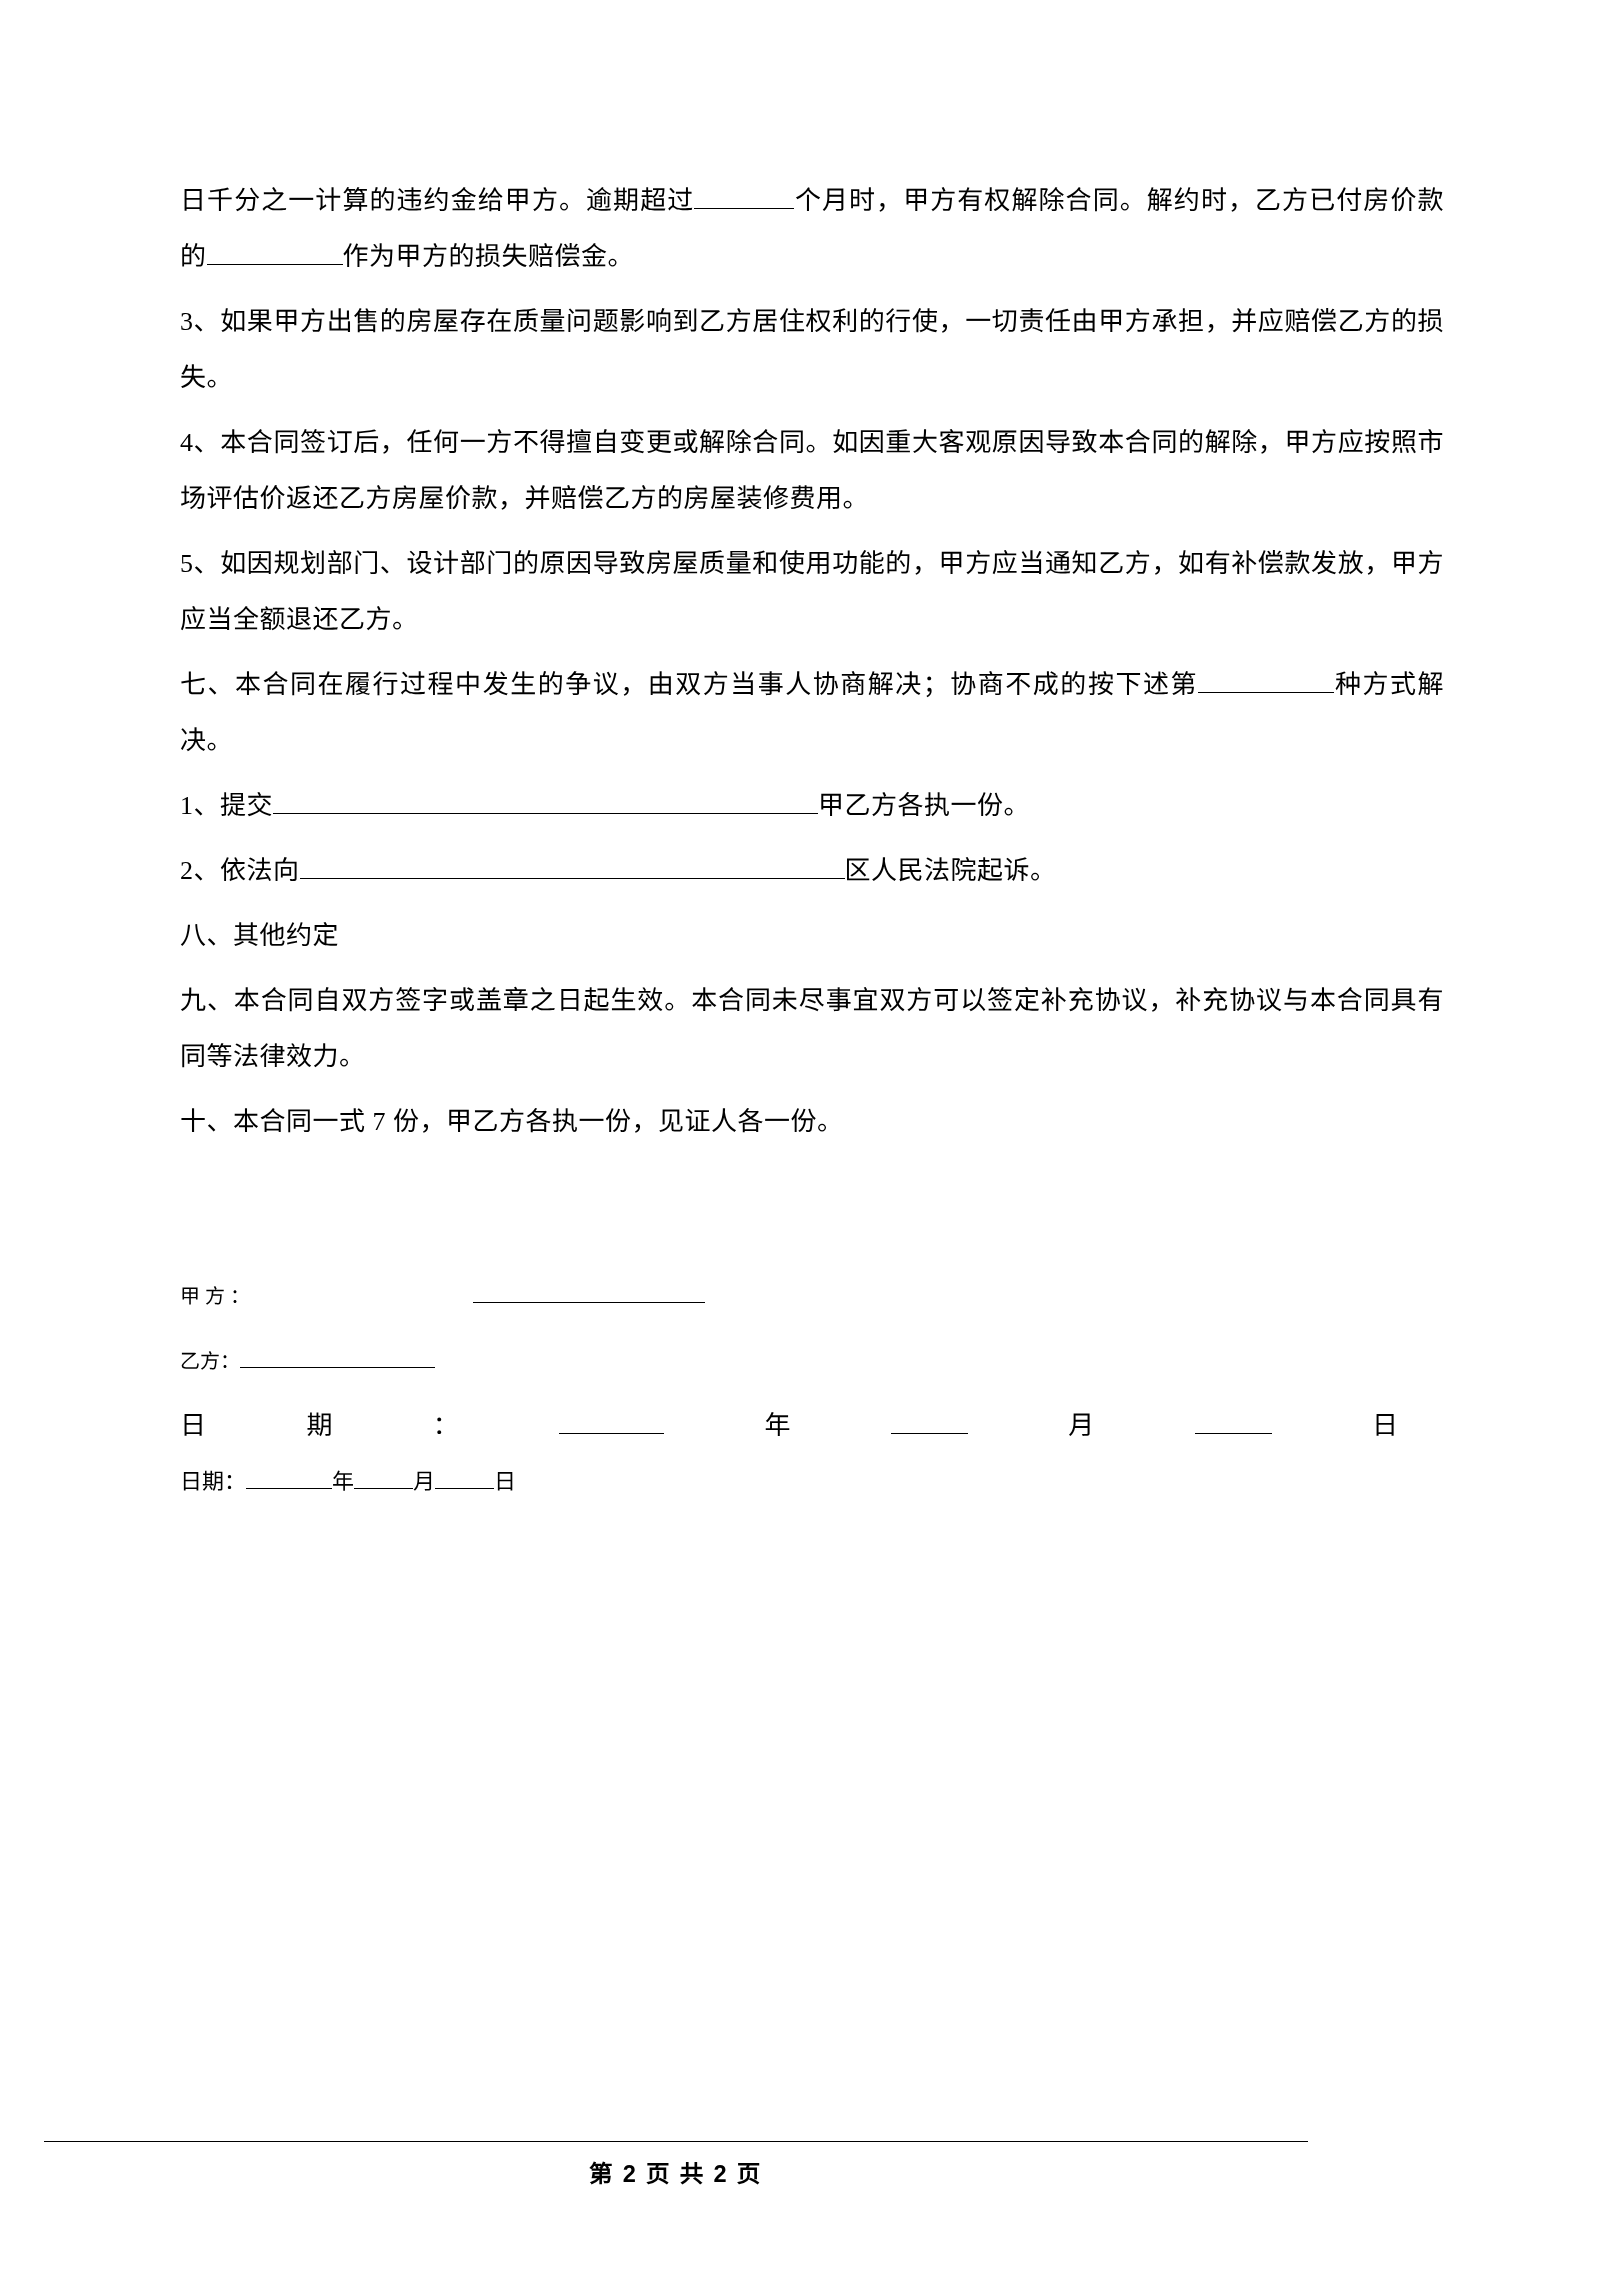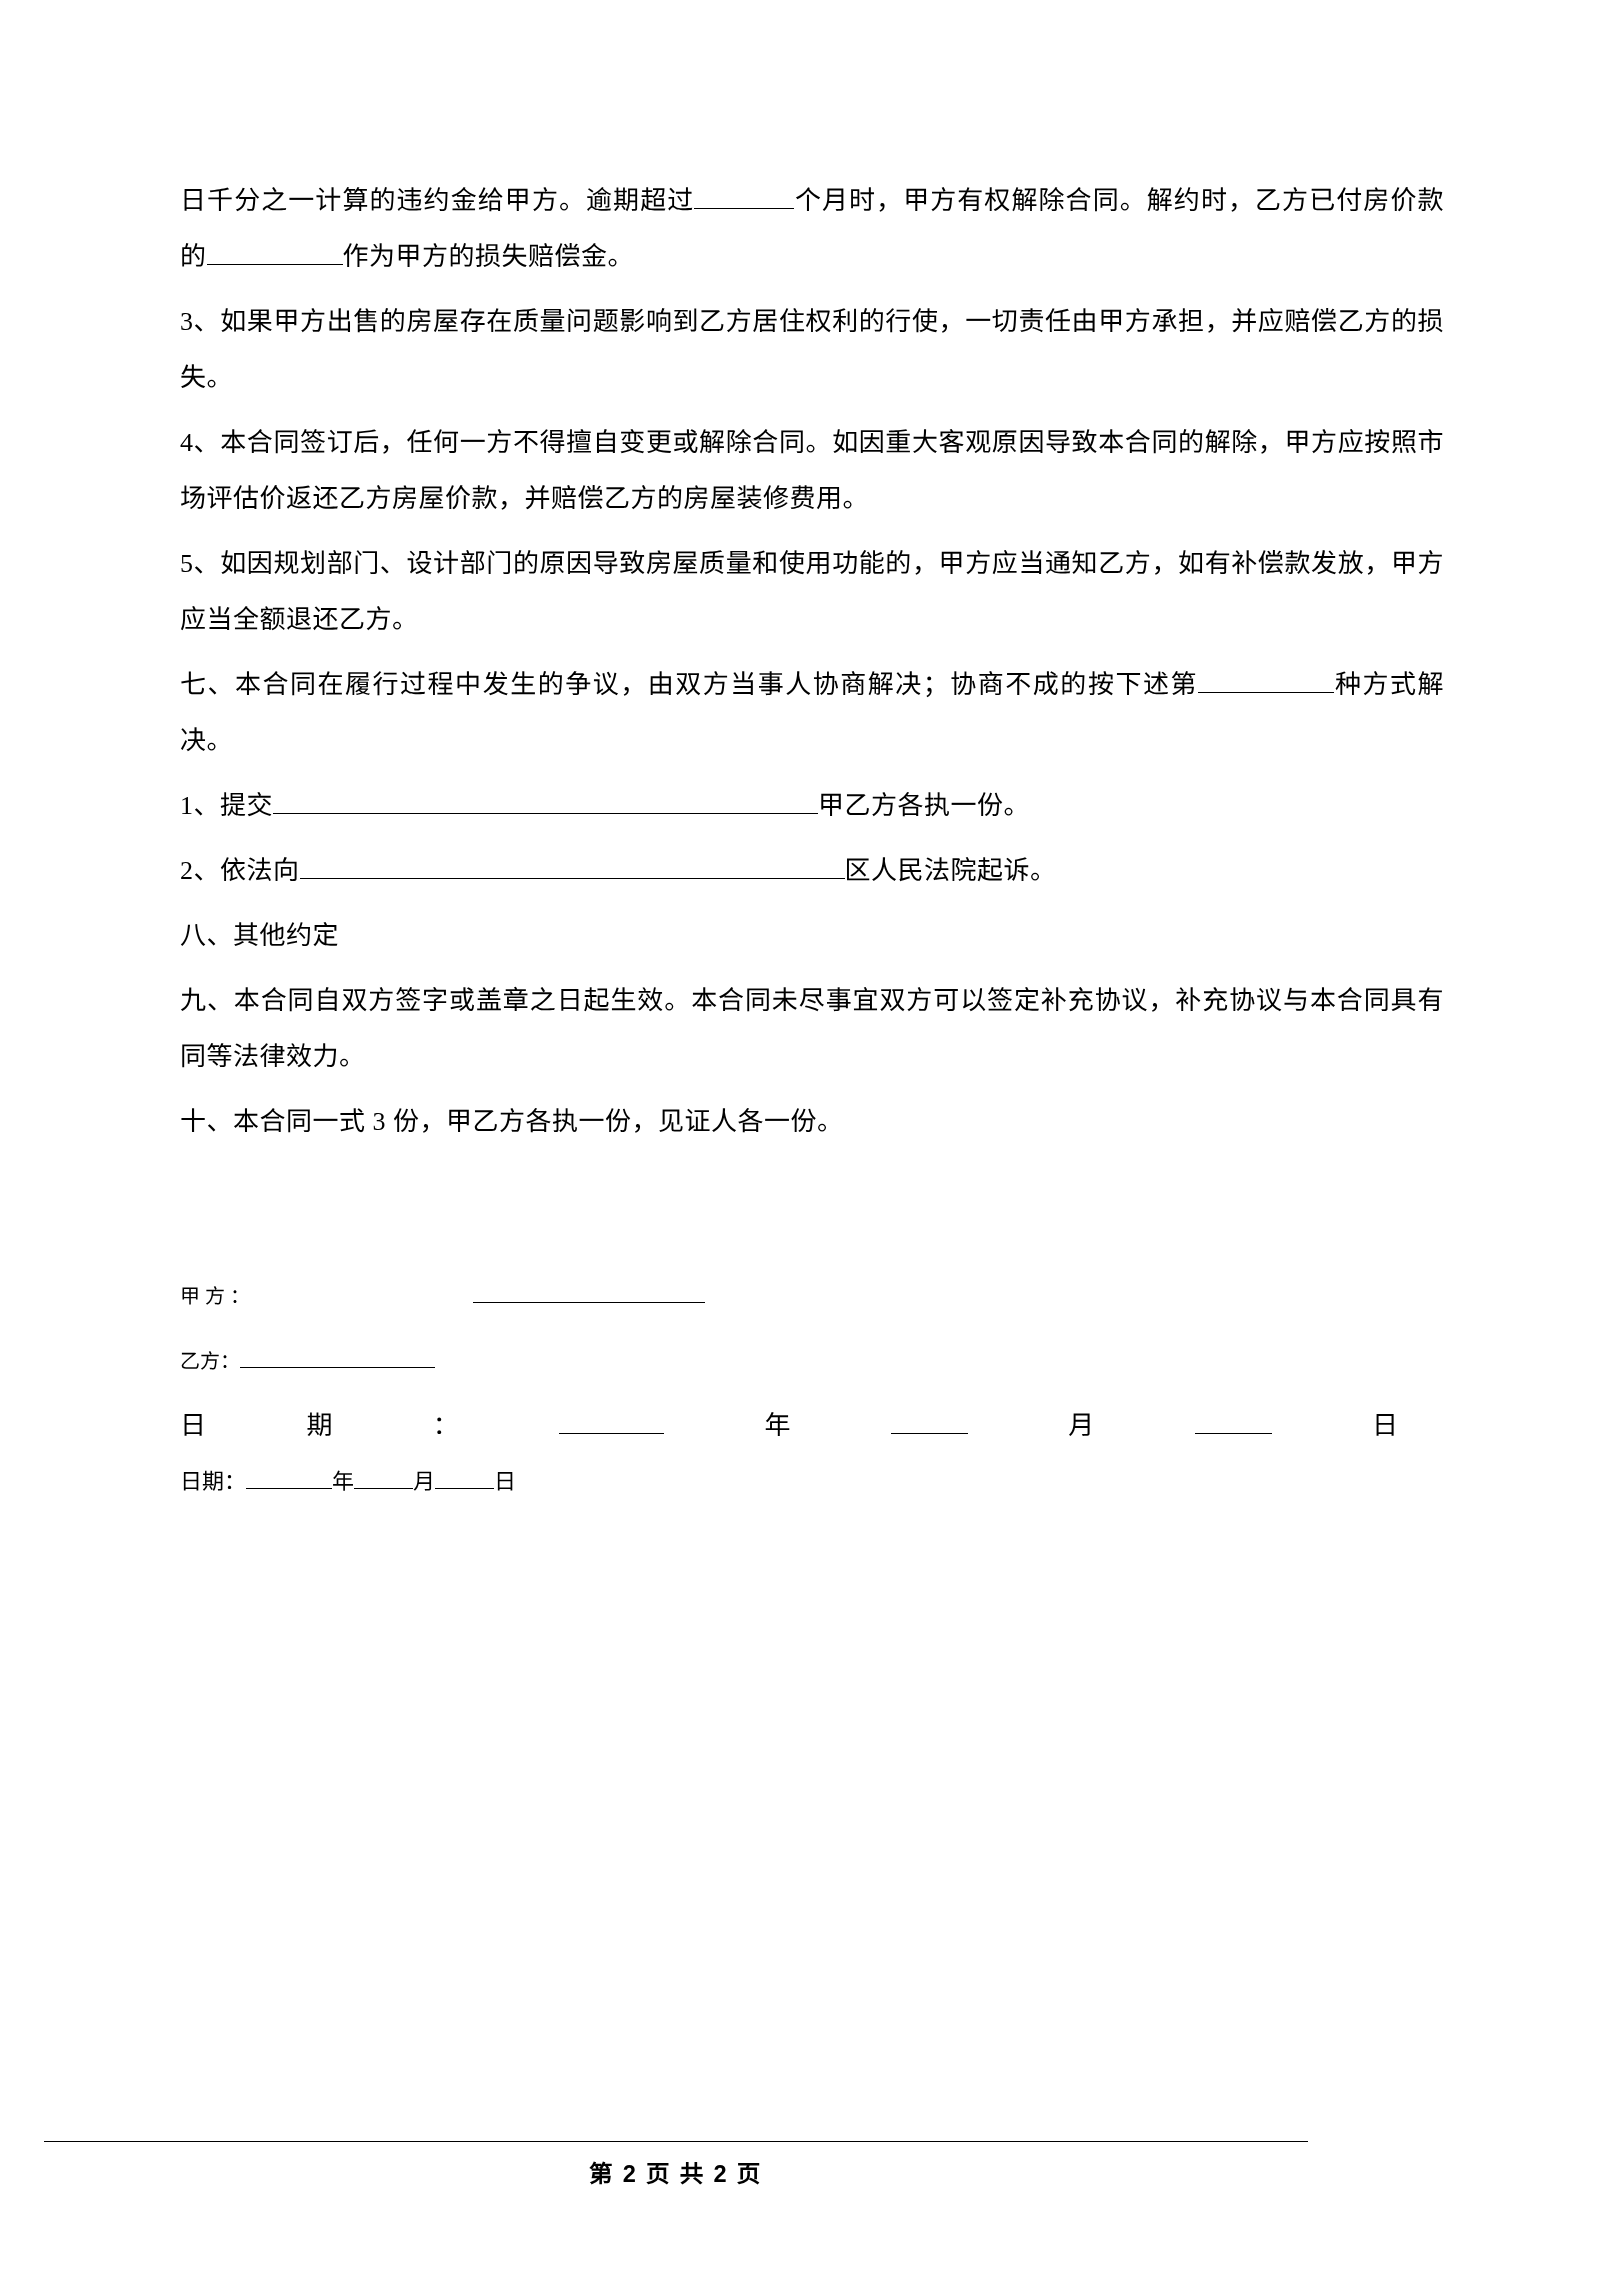--- a/index.html
+++ b/index.html
@@ -129,21 +129,21 @@
     </p>
 
     <p class="para">
       <span>2、依法向</span><span class="blank b-lg"></span><span>区人民法院起诉。</span>
     </p>
 
     <p class="para">八、其他约定</p>
 
     <p class="para">九、本合同自双方签字或盖章之日起生效。本合同未尽事宜双方可以签定补充协议，补充协议与本合同具有同等法律效力。</p>
 
-    <p class="para">十、本合同一式 3 份，甲乙方各执一份，见证人各一份。</p>
+    <p class="para">十、本合同一式 7 份，甲乙方各执一份，见证人各一份。</p>
 
   </div>
 
   <div class="sig-block">
 
     <div class="sig-line">
       <span>甲              方              ：</span><span class="sig-right-blank"></span>
     </div>
 
     <div class="sig-line">

